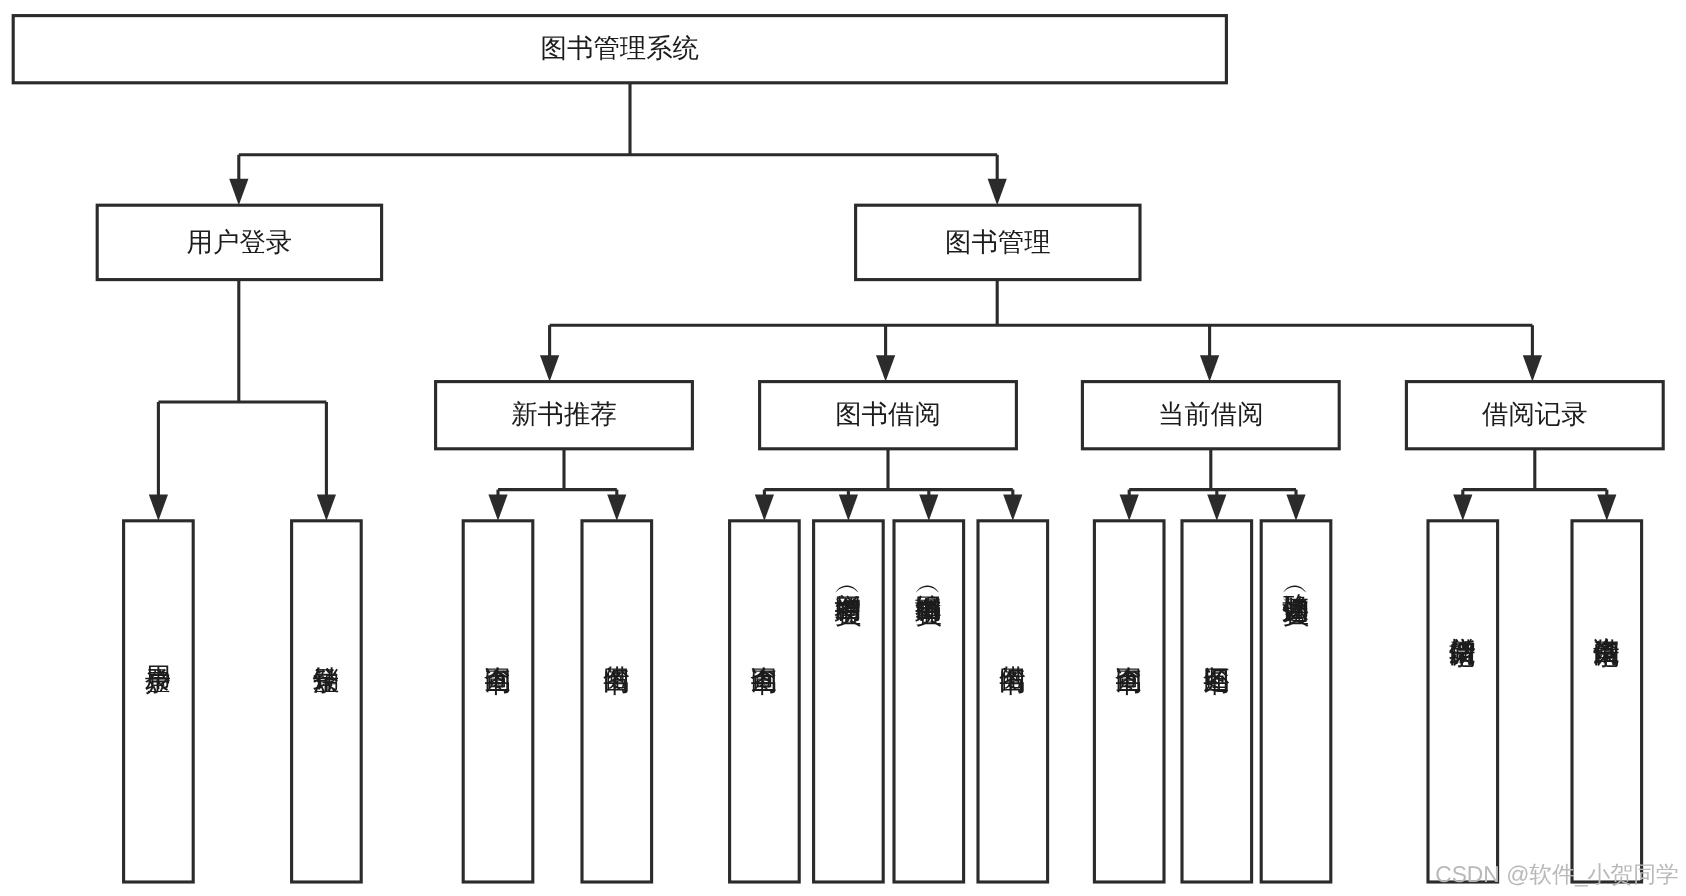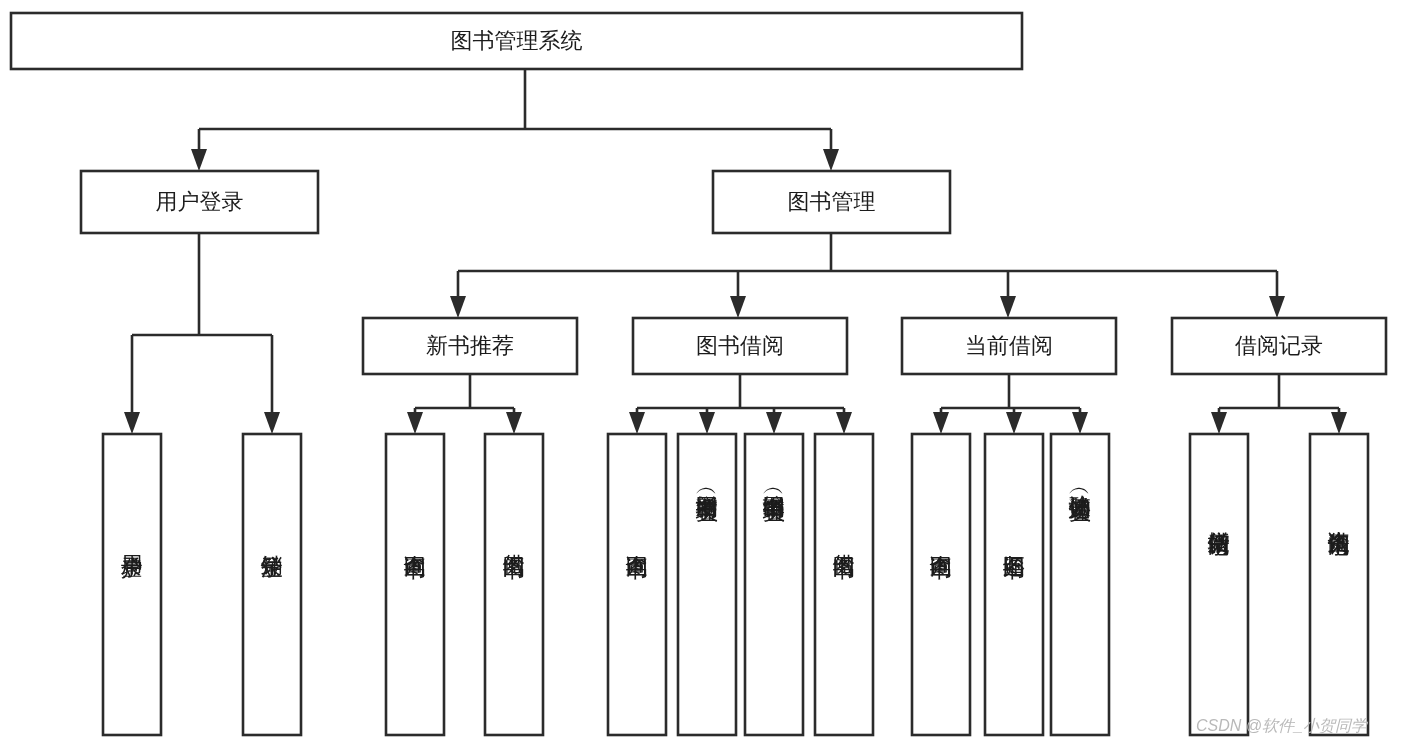--- a/index.html
+++ b/index.html
@@ -60,25 +60,24 @@
     line-height: 1.06;
     color: #1c1c1c;
     letter-spacing: 1px;
     white-space: nowrap;
     transform: translateX(-50%);
     user-select: none;
   }
   .watermark {
     position: absolute;
     font-family: "Liberation Sans", "DejaVu Sans", sans-serif;
-    font-size: 16px;
+    font-size: 19px;
     color: #b9b9b9;
     white-space: nowrap;
     user-select: none;
-    font-style: italic;
   }
 </style>
 </head>
 <body>
 
 <div id="diagram-root">
 
   <svg id="flow-svg" viewBox="0 0 1405 747">
     <g id="connectors-layer">
         <line x1="525" y1="69" x2="525" y2="129" class="connector"></line>

